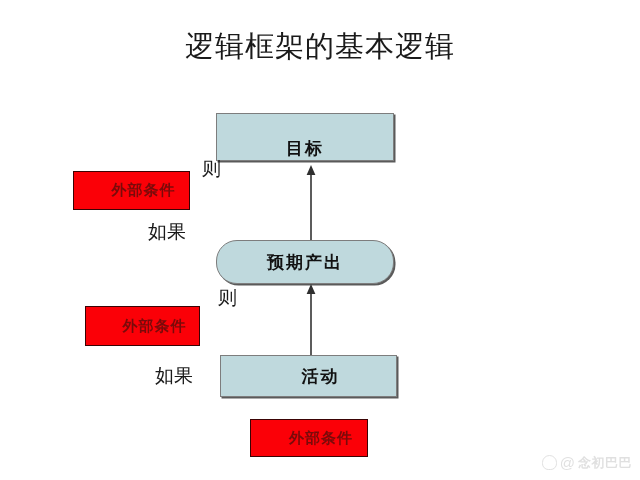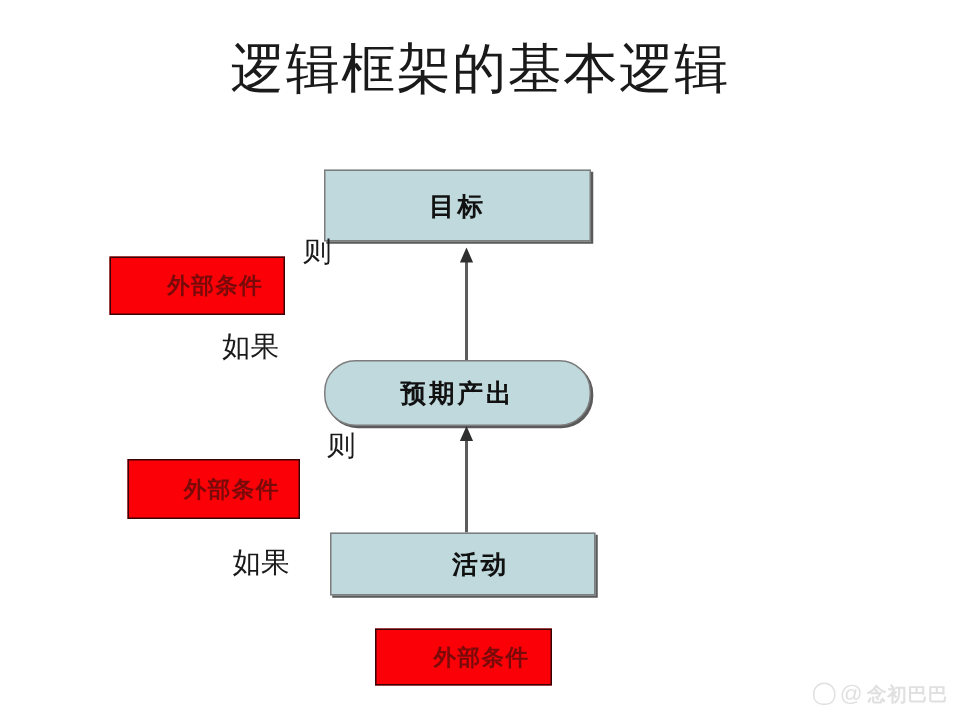--- a/index.html
+++ b/index.html
@@ -23,21 +23,21 @@
   }
 
   
   .title {
     position: absolute;
     left: 0;
     top: 26px;
     width: 640px;
     text-align: center;
     font-family: "Liberation Serif", "DejaVu Serif", serif;
-    font-size: 36px;
+    font-size: 29px;
     line-height: 40px;
     color: #1a1a1a;
     letter-spacing: 1px;
     white-space: nowrap;
   }
 
   
   .node-box {
     position: absolute;
     box-sizing: border-box;
@@ -48,21 +48,21 @@
     align-items: center;
     justify-content: center;
     font-family: "Liberation Serif", "DejaVu Serif", serif;
     font-size: 17px;
     font-weight: bold;
     color: #111111;
     letter-spacing: 2px;
     white-space: nowrap;
   }
 
-  #box-goal     { left: 216px; top: 113px; width: 178px; height: 48px; }
+  #box-goal     { left: 216px; top: 113px; width: 178px; height: 48px; align-items: flex-end; }
   #box-output   { left: 216px; top: 240px; width: 178px; height: 44px; border-radius: 21px; }
   #box-activity { left: 220px; top: 355px; width: 177px; height: 42px; padding-left: 24px; }
 
   
   .cond-box {
     position: absolute;
     box-sizing: border-box;
     background: #fb0007;
     border: 1px solid #3a0304;
     display: flex;

